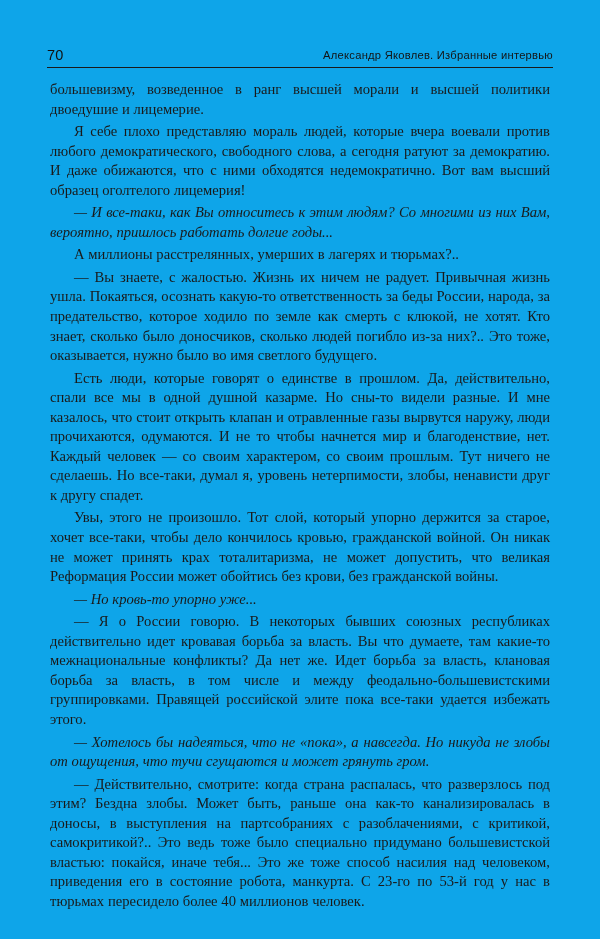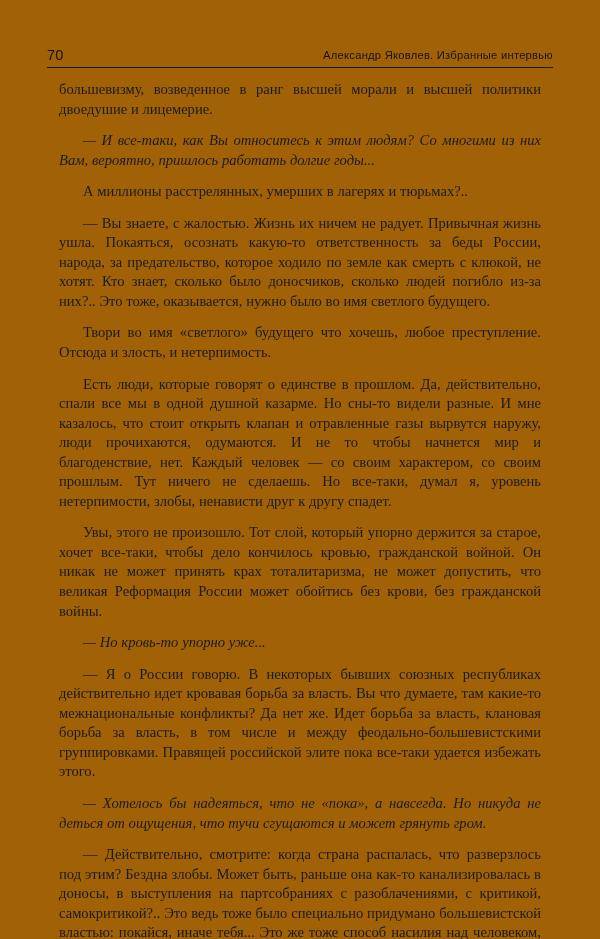--- a/index.html
+++ b/index.html
@@ -13,21 +13,21 @@
     height: 939px;
     overflow: hidden;
     font-family: "Liberation Serif", "DejaVu Serif", serif;
     color: #1a1a1a;
     -webkit-font-smoothing: antialiased;
   }
   .page {
     position: relative;
     width: 600px;
     height: 939px;
-    background: #a16207;
+    background: #0ea5e9;
     box-sizing: border-box;
   }
   .page-inner {
     position: absolute;
     left: 47px;
     top: 46px;
     width: 506px;
   }
   
   .running-head {
@@ -64,21 +64,21 @@
     top: 21px;
     width: 100%;
     height: 0;
     border-top: 1.4px solid #1a1a1a;
   }
   
   .body-text {
     margin-top: 13px;
   }
   p.para {
-    margin: 12px;
+    margin: 3px;
     font-size: 14.6px;
     line-height: 19.55px;
     text-align: justify;
     text-justify: inter-word;
     text-indent: 24px;
     hyphens: none;
     word-spacing: 0.1px;
   }
   p.para.noindent {
     text-indent: 0;
@@ -94,26 +94,26 @@
   <div class="page-inner">
 
     <div class="running-head">
       <span class="folio">70</span>
       <span class="head-title">Александр Яковлев. Избранные интервью</span>
       <div class="head-rule"></div>
     </div>
 
     <div class="body-text">
         <p class="para noindent">большевизму, возведенное в ранг высшей морали и высшей политики двоедушие и лицемерие.</p>
+        <p class="para">Я себе плохо представляю мораль людей, которые вчера воевали против любого демократического, свободного слова, а сегодня ратуют за демократию. И даже обижаются, что с ними обходятся недемократично. Вот вам высший образец оголтелого лицемерия!</p>
         <p class="para q">— И все-таки, как Вы относитесь к этим людям? Со многими из них Вам, вероятно, пришлось работать долгие годы...</p>
         <p class="para">А миллионы расстрелянных, умерших в лагерях и тюрьмах?..</p>
         <p class="para">— Вы знаете, с жалостью. Жизнь их ничем не радует. Привычная жизнь ушла. Покаяться, осознать какую-то ответственность за беды России, народа, за предательство, которое ходило по земле как смерть с клюкой, не хотят. Кто знает, сколько было доносчиков, сколько людей погибло из-за них?.. Это тоже, оказывается, нужно было во имя светлого будущего.</p>
-        <p class="para">Твори во имя «светлого» будущего что хочешь, любое преступление. Отсюда и злость, и нетерпимость.</p>
         <p class="para">Есть люди, которые говорят о единстве в прошлом. Да, действительно, спали все мы в одной душной казарме. Но сны-то видели разные. И мне казалось, что стоит открыть клапан и отравленные газы вырвутся наружу, люди прочихаются, одумаются. И не то чтобы начнется мир и благоденствие, нет. Каждый человек — со своим характером, со своим прошлым. Тут ничего не сделаешь. Но все-таки, думал я, уровень нетерпимости, злобы, ненависти друг к другу спадет.</p>
         <p class="para">Увы, этого не произошло. Тот слой, который упорно держится за старое, хочет все-таки, чтобы дело кончилось кровью, гражданской войной. Он никак не может принять крах тоталитаризма, не может допустить, что великая Реформация России может обойтись без крови, без гражданской войны.</p>
         <p class="para q">— Но кровь-то упорно уже...</p>
         <p class="para">— Я о России говорю. В некоторых бывших союзных республиках действительно идет кровавая борьба за власть. Вы что думаете, там какие-то межнациональные конфликты? Да нет же. Идет борьба за власть, клановая борьба за власть, в том числе и между феодально-большевистскими группировками. Правящей российской элите пока все-таки удается избежать этого.</p>
-        <p class="para q">— Хотелось бы надеяться, что не «пока», а навсегда. Но никуда не деться от ощущения, что тучи сгущаются и может грянуть гром.</p>
+        <p class="para q">— Хотелось бы надеяться, что не «пока», а навсегда. Но никуда не злобы от ощущения, что тучи сгущаются и может грянуть гром.</p>
         <p class="para">— Действительно, смотрите: когда страна распалась, что разверзлось под этим? Бездна злобы. Может быть, раньше она как-то канализировалась в доносы, в выступления на партсобраниях с разоблачениями, с критикой, самокритикой?.. Это ведь тоже было специально придумано большевистской властью: покайся, иначе тебя... Это же тоже способ насилия над человеком, приведения его в состояние робота, манкурта. С 23-го по 53-й год у нас в тюрьмах пересидело более 40 миллионов человек.</p>
       </div>
 
   </div>
 </div>
 
 </body></html>

